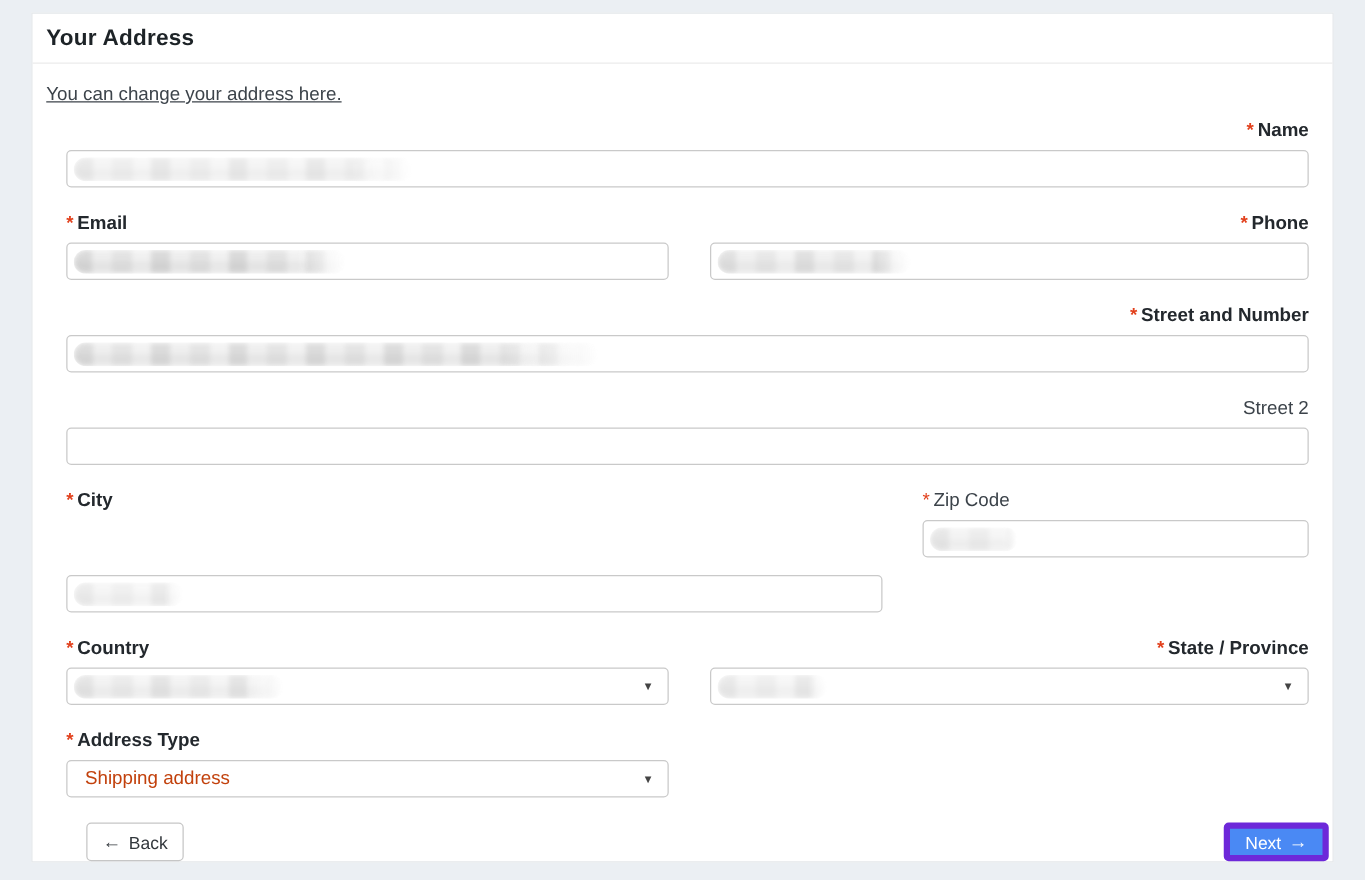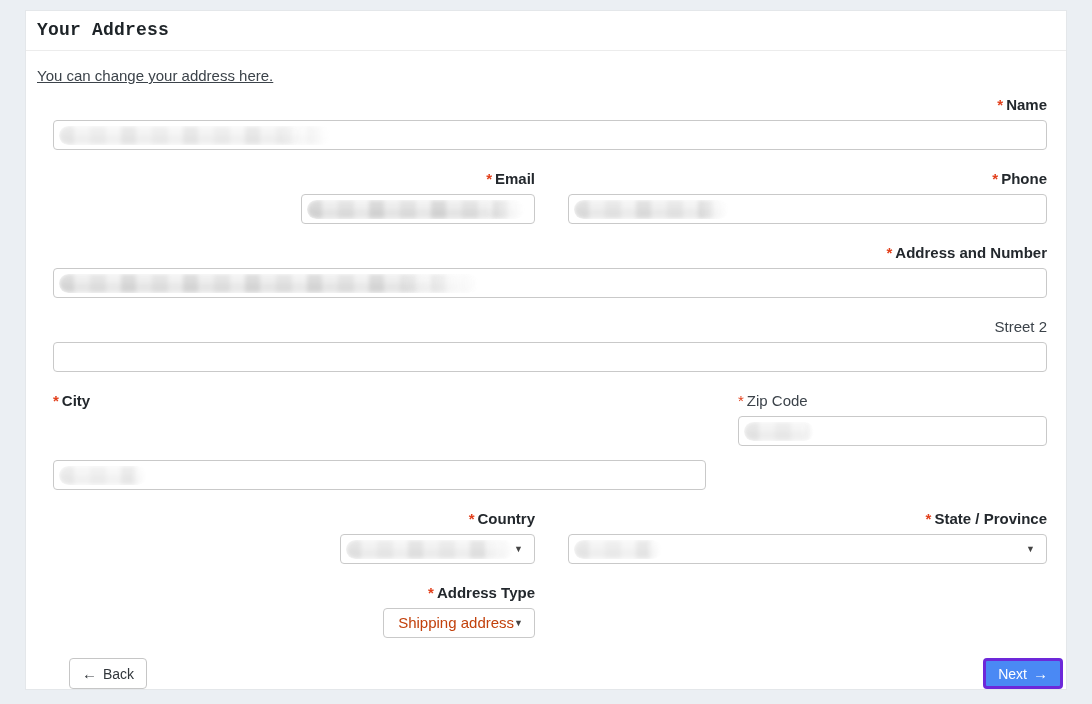--- a/index.html
+++ b/index.html
@@ -17,21 +17,20 @@
     border:1px solid #e4e7ea;
     box-sizing:border-box;
   }
   .card-header{
     padding:9px 21px 10px 11px;
     border-bottom:1px solid #ececec;
   }
   .card-header h1{
     margin:0;font-size:18px;font-weight:700;color:#1d2327;letter-spacing:.2px;
     line-height:20px;
-    font-family:Liberation Mono, monospace;
   }
   .card-body{padding:16px 21px 0 11px;}
   .subtitle{margin:0 0 12px;font-size:15px;color:#3c434a;line-height:17px;text-decoration:underline;}
   .form{margin-left:16px;width:994px;}
   .row{display:flex;justify-content:space-between;margin-bottom:20px;}
   .field{display:flex;flex-direction:column;}
   .field label{
     font-size:15px;font-weight:700;color:#23282d;
     line-height:17px;margin-bottom:7px;
   }
@@ -39,21 +38,21 @@
   .req{color:#e2401c;margin-right:3px;}
   .control{
     box-sizing:border-box;height:30px;
     border:1px solid #c9c9c9;border-radius:4px;background:#fff;
     display:flex;align-items:center;padding:0 9px 0 5px;
   }
   .select{justify-content:space-between;}
   .select .val{font-size:15px;color:#c2410c;padding-left:9px;line-height:28px;}
   .arrow{font-size:9px;color:#444;line-height:1;padding-right:2px;}
   .w-full{width:994px;text-align:right;}
-  .w-half-l{width:482px;align-items:flex-end;}
+  .w-half-l{width:482px;}
   .w-half-r{width:479px;text-align:right;}
   .w-city{width:653px;gap:44px;}
   .w-zip{width:309px;}
   .redact{
     display:block;height:19px;border-radius:10px;
     background-color:#f1f1f1;
     background-image:
       repeating-linear-gradient(90deg, rgba(110,110,110,.22) 0 15px, rgba(190,190,190,.10) 15px 31px, rgba(140,140,140,.18) 31px 47px, rgba(215,215,215,.06) 47px 62px),
       repeating-linear-gradient(0deg, rgba(150,150,150,.14) 0 10px, rgba(235,235,235,.05) 10px 19px);
     filter:blur(2px);
@@ -64,21 +63,21 @@
     display:flex;justify-content:space-between;align-items:center;
     width:994px;margin:19px 0 0 16px;
   }
   .btn{
     box-sizing:border-box;height:31px;border-radius:4px;
     font-family:"Liberation Sans",sans-serif;font-size:14px;
     padding:0 12px;cursor:pointer;display:flex;align-items:center;
   }
   .btn-back{background:#fff;border:1px solid #c6c6c6;color:#32373c;}
   .btn-back .ico{margin-right:6px;font-size:15px;}
-  .btn-next{background:#4a89f4;border:3px solid #6d28d9;color:#ffffff;}
+  .btn-next{background:#4a89f4;border:5px solid #6d28d9;color:#ffffff;}
   .btn-next .ico{margin-left:6px;font-size:15px;}
 </style>
 </head>
 <body>
 
 <div class="card">
   <div class="card-header">
     <h1>Your Address</h1>
   </div>
   <div class="card-body">
@@ -105,21 +104,21 @@
         <div class="field w-half-r">
           <label><span class="req">*</span><span>Phone</span></label>
           <div class="control">
             <span class="redact" style="width:155px;opacity:.7"></span>
           </div>
         </div>
       </div>
 
       <div class="row">
         <div class="field w-full">
-          <label><span class="req">*</span><span>Address and Number</span></label>
+          <label><span class="req">*</span><span>Street and Number</span></label>
           <div class="control">
             <span class="redact" style="width:420px;opacity:.8"></span>
           </div>
         </div>
       </div>
 
       <div class="row">
         <div class="field w-full label-normal">
           <label><span>Street 2</span></label>
           <div class="control"></div>

